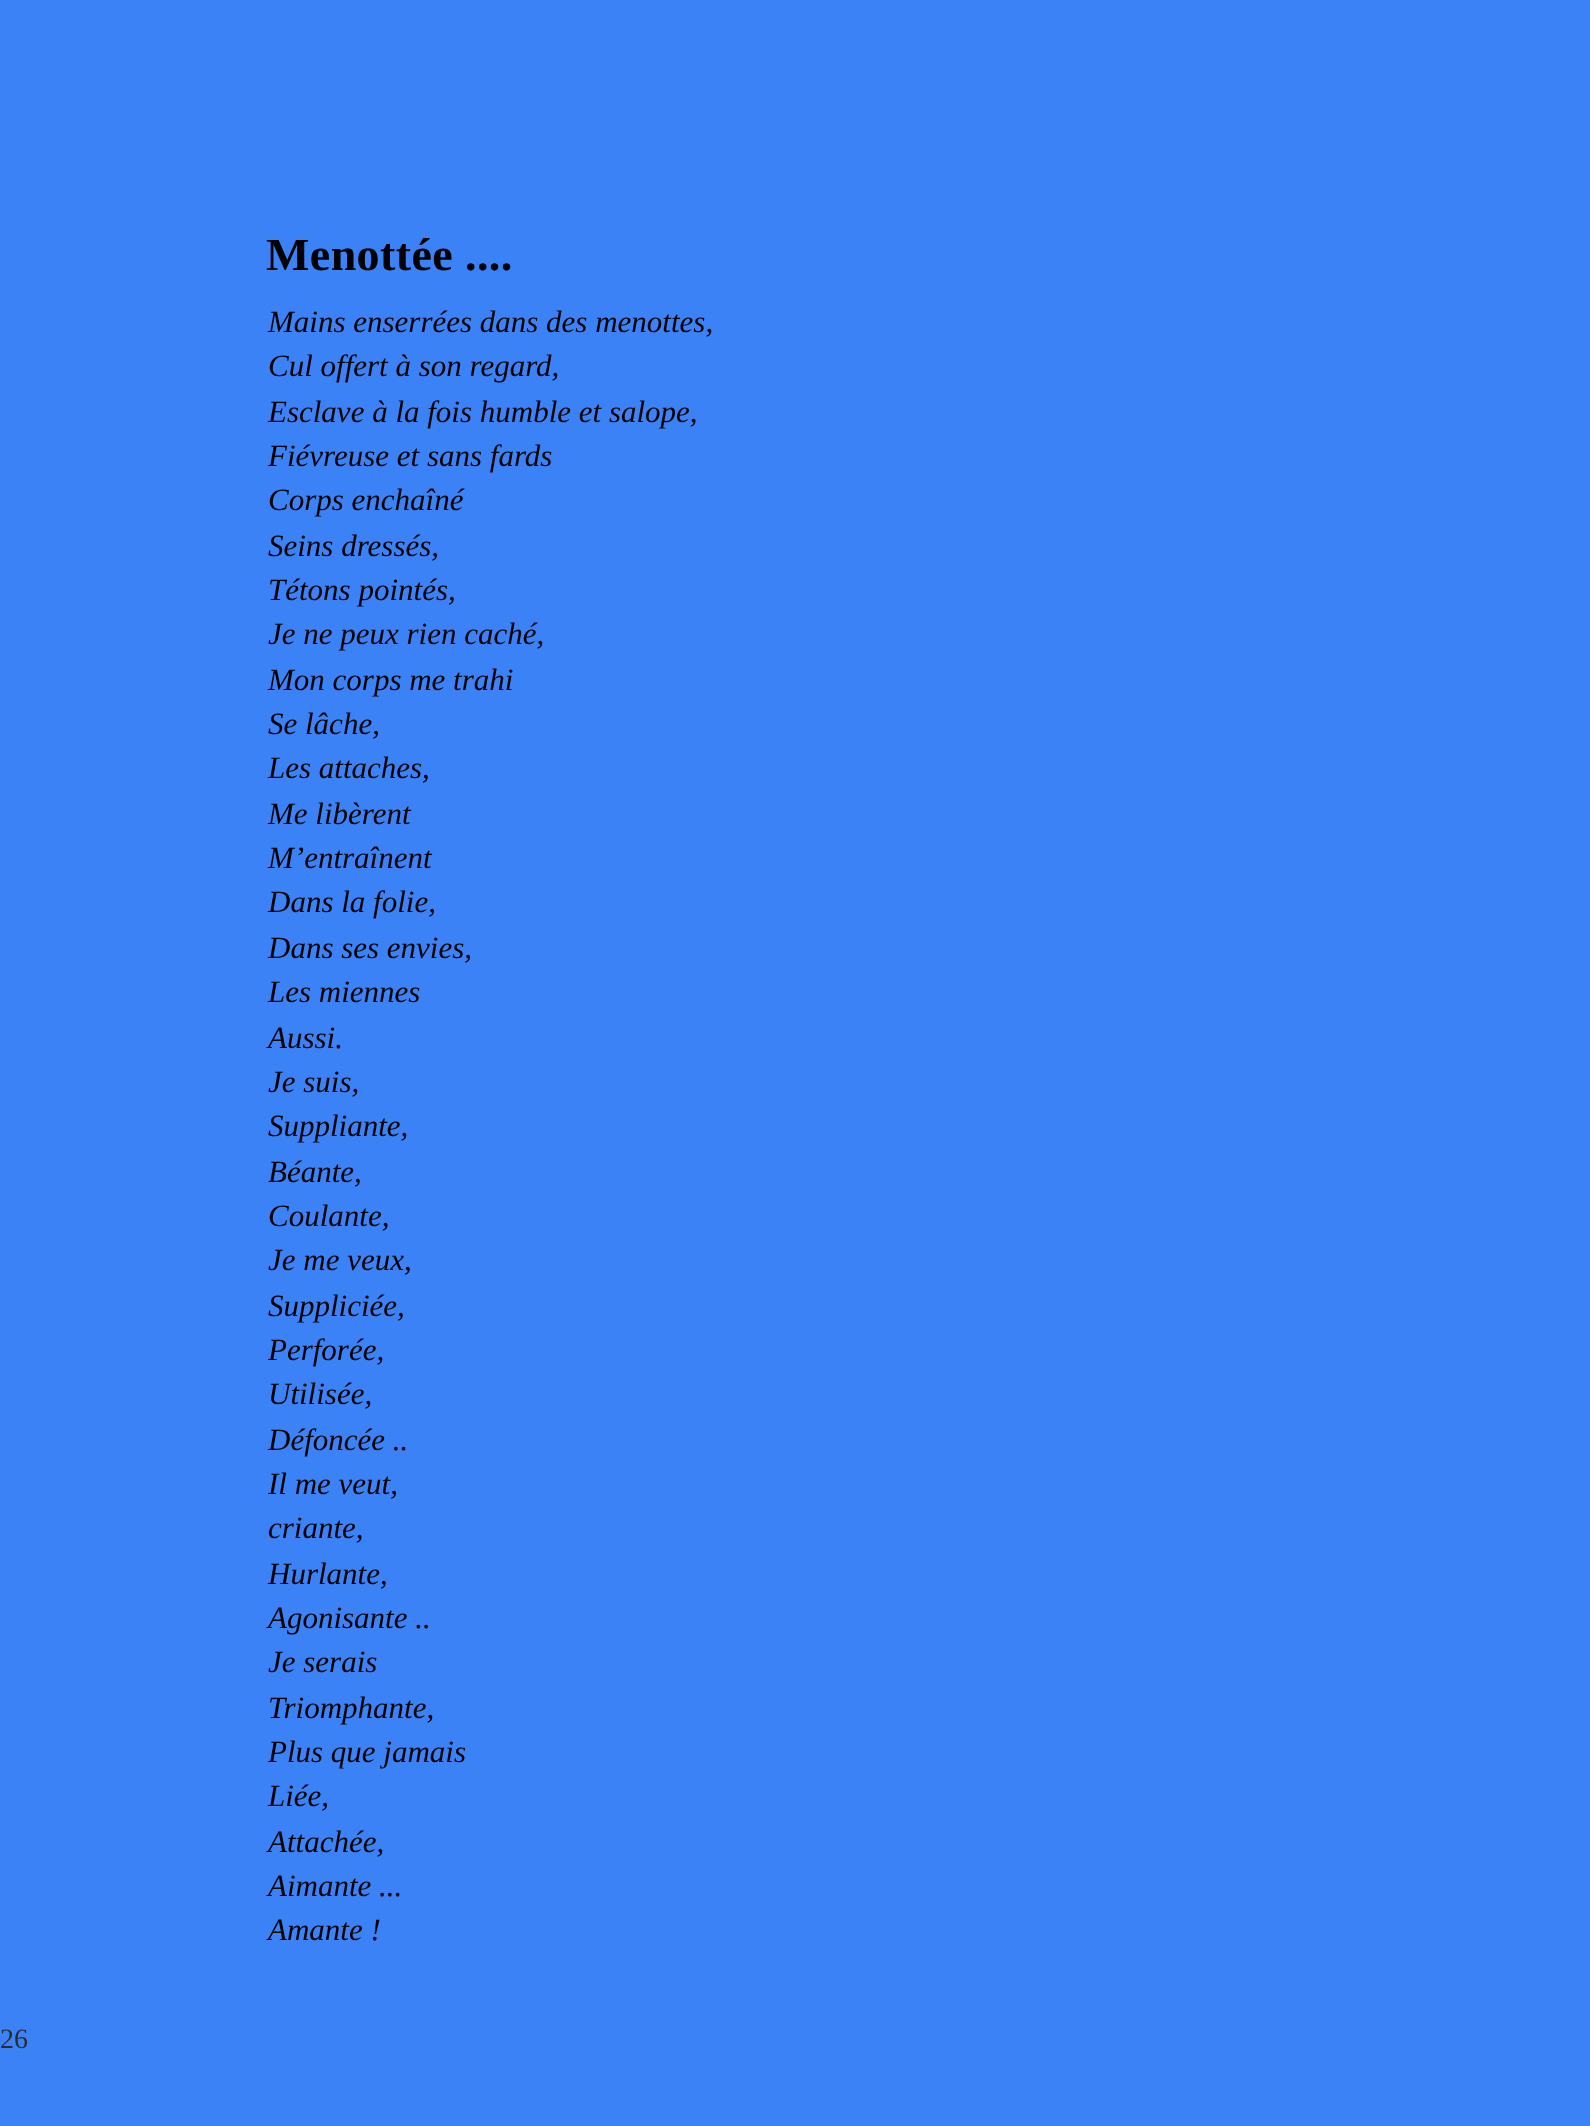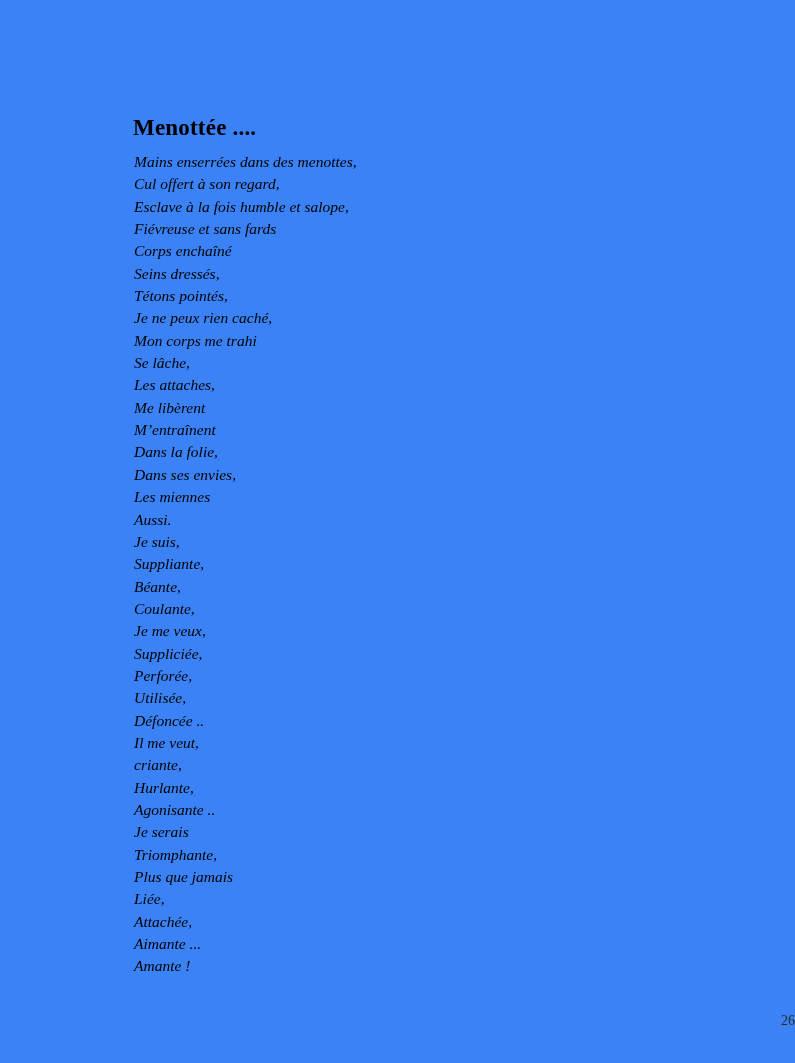--- a/index.html
+++ b/index.html
@@ -33,21 +33,21 @@
     font-size: 15.5px;
     line-height: 22.35px;
     white-space: pre;
     font-style: italic;
   }
   .page-number {
     position: absolute;
     left: 0;
     width: 795px;
     top: 1013px;
-    text-align: right;
+    text-align: left;
     font-size: 14px;
     color: #2b2b2b;
   }
 </style>
 </head>
 <body>
 
 <div class="page">
   <h1 class="title">Menottée ....</h1>
   <div class="poem"><div>Mains enserrées dans des menottes,</div><div>Cul offert à son regard,</div><div>Esclave à la fois humble et salope,</div><div>Fiévreuse et sans fards</div><div>Corps enchaîné</div><div>Seins dressés,</div><div>Tétons pointés,</div><div>Je ne peux rien caché,</div><div>Mon corps me trahi</div><div>Se lâche,</div><div>Les attaches,</div><div>Me libèrent</div><div>M’entraînent</div><div>Dans la folie,</div><div>Dans ses envies,</div><div>Les miennes</div><div>Aussi.</div><div>Je suis,</div><div>Suppliante,</div><div>Béante,</div><div>Coulante,</div><div>Je me veux,</div><div>Suppliciée,</div><div>Perforée,</div><div>Utilisée,</div><div>Défoncée ..</div><div>Il me veut,</div><div>criante,</div><div>Hurlante,</div><div>Agonisante ..</div><div>Je serais</div><div>Triomphante,</div><div>Plus que jamais</div><div>Liée,</div><div>Attachée,</div><div>Aimante ...</div><div>Amante !</div></div>

